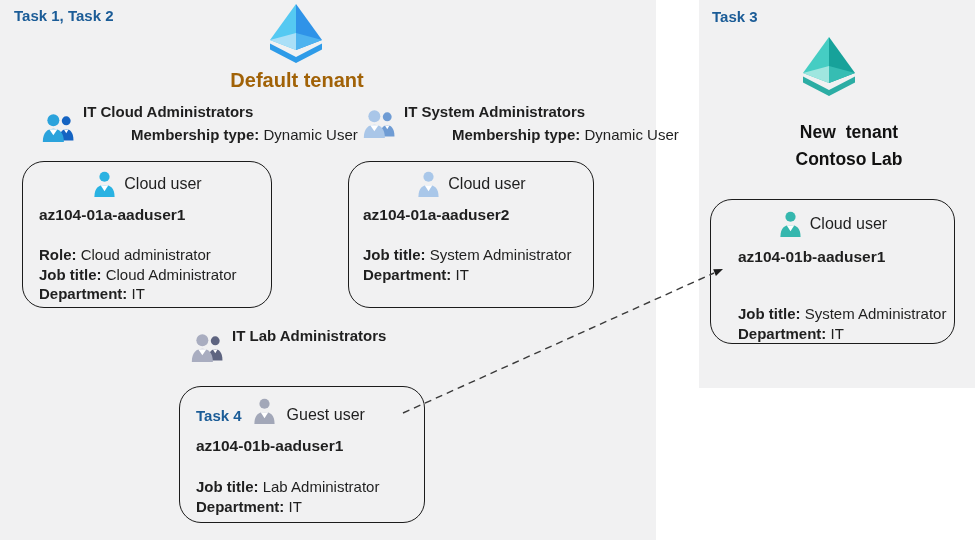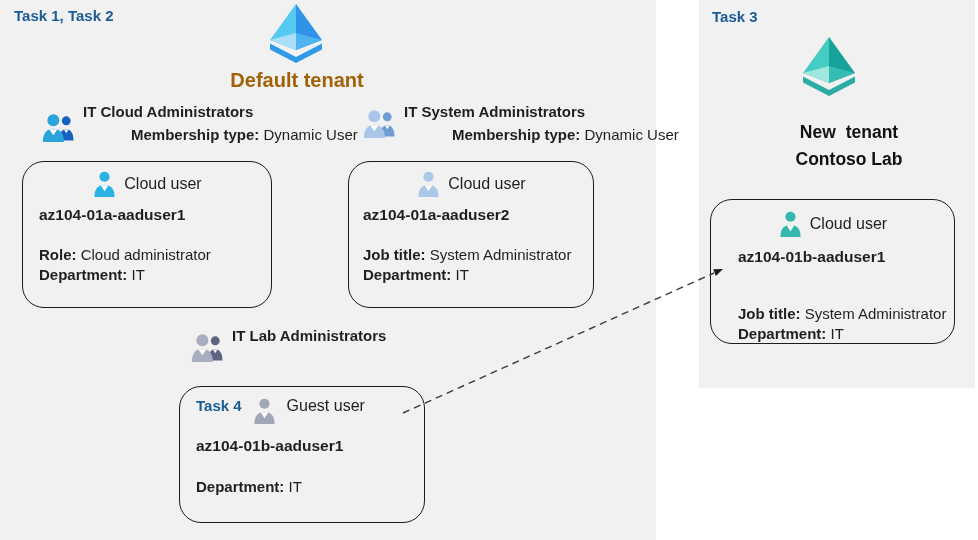--- a/index.html
+++ b/index.html
@@ -14,21 +14,21 @@
   .task-label{font-weight:bold;font-size:15px;color:#1b5c97;}
   .abs{position:absolute;}
   .tenant-title{font-weight:bold;font-size:20px;color:#a16207;text-align:center;}
   .group{position:absolute;display:flex;align-items:flex-start;gap:8px;}
   .group svg{flex:0 0 auto;margin-top:8px;}
   .group-name{font-weight:bold;font-size:15px;line-height:23px;white-space:nowrap;}
   .group-ms{font-size:15px;line-height:23px;white-space:nowrap;}
   .group-ms b{font-weight:bold;margin-left:48px;}
   .card{position:absolute;border:1.6px solid #1c1c1c;border-radius:22px;box-sizing:border-box;background:transparent;}
   .card-header{display:flex;align-items:center;justify-content:center;gap:7px;margin-top:8px;font-size:16px;}
-  .card-header-left{display:flex;align-items:flex-start;gap:10px;margin-top:10px;font-size:16px;}
+  .card-header-left{display:flex;align-items:flex-end;gap:10px;margin-top:10px;font-size:16px;}
   .user-name{font-weight:bold;font-size:15.5px;white-space:nowrap;}
   .fields div{font-size:15px;line-height:19.5px;white-space:nowrap;}
   .fields b{font-weight:bold;}
   #arrow-overlay{position:absolute;left:0;top:0;width:978px;height:540px;pointer-events:none;}
   .nt-line{font-weight:bold;font-size:17.5px;color:#111;text-align:center;line-height:27px;}
 </style>
 </head>
 <body>
 
 <div class="panel" id="left-panel">
@@ -80,20 +80,21 @@
       <svg width="25" height="27" viewBox="0 0 26 28">
         <circle cx="13" cy="7" r="5.3" fill="#29b2e2"></circle>
         <path d="M2.5,28 C2.5,18.5 7,15.5 13,15.5 C19,15.5 23.5,18.5 23.5,28 Z" fill="#29b2e2"></path>
         <polygon points="9,15.9 17,15.9 13,22" fill="#ffffff"></polygon>
       </svg>
       <span>Cloud user</span>
     </div>
     <div class="user-name" style="margin-top:9px;">az104-01a-aaduser1</div>
     <div class="fields" style="margin-top:21px;">
       <div><b>Role:</b> <span>Cloud administrator</span></div>
+      <div><b>Job title:</b> <span>Cloud Administrator</span></div>
       <div><b>Department:</b> <span>IT</span></div>
     </div>
   </div>
 
   <div class="card" style="left:348px;top:161px;width:246px;height:147px;padding-left:14px;">
     <div class="card-header" style="margin-left:-14px;">
       <svg width="25" height="27" viewBox="0 0 26 28">
         <circle cx="13" cy="7" r="5.3" fill="#a9c7e9"></circle>
         <path d="M2.5,28 C2.5,18.5 7,15.5 13,15.5 C19,15.5 23.5,18.5 23.5,28 Z" fill="#a9c7e9"></path>
         <polygon points="9,15.9 17,15.9 13,22" fill="#ffffff"></polygon>
@@ -126,20 +127,21 @@
       <span class="task-label">Task 4</span>
       <svg width="25" height="27" viewBox="0 0 26 28">
         <circle cx="13" cy="7" r="5.3" fill="#a2a7b8"></circle>
         <path d="M2.5,28 C2.5,18.5 7,15.5 13,15.5 C19,15.5 23.5,18.5 23.5,28 Z" fill="#a2a7b8"></path>
         <polygon points="9,15.9 17,15.9 13,22" fill="#ffffff"></polygon>
       </svg>
       <span>Guest user</span>
     </div>
     <div class="user-name" style="margin-top:13px;">az104-01b-aaduser1</div>
     <div class="fields" style="margin-top:22px;">
+      <div><b>Job title:</b> <span>Lab Administrator</span></div>
       <div><b>Department:</b> <span>IT</span></div>
     </div>
   </div>
 
 </div>
 
 <div class="panel" id="right-panel">
 
   <div class="abs task-label" style="left:13px;top:8px;">Task 3</div>
 

